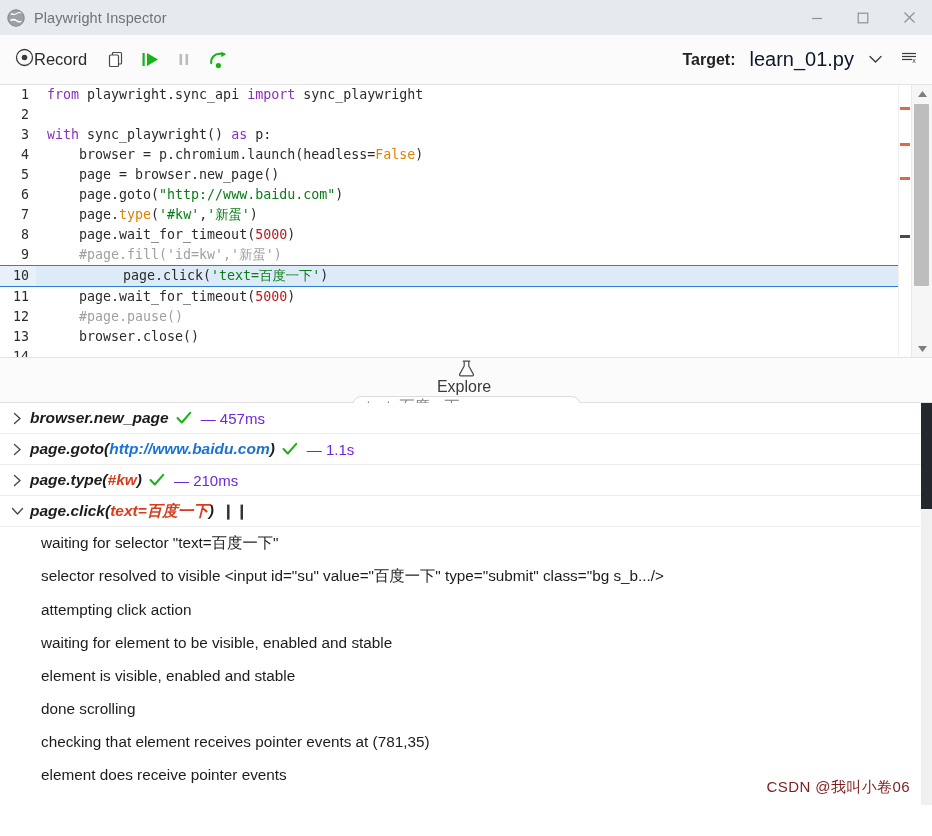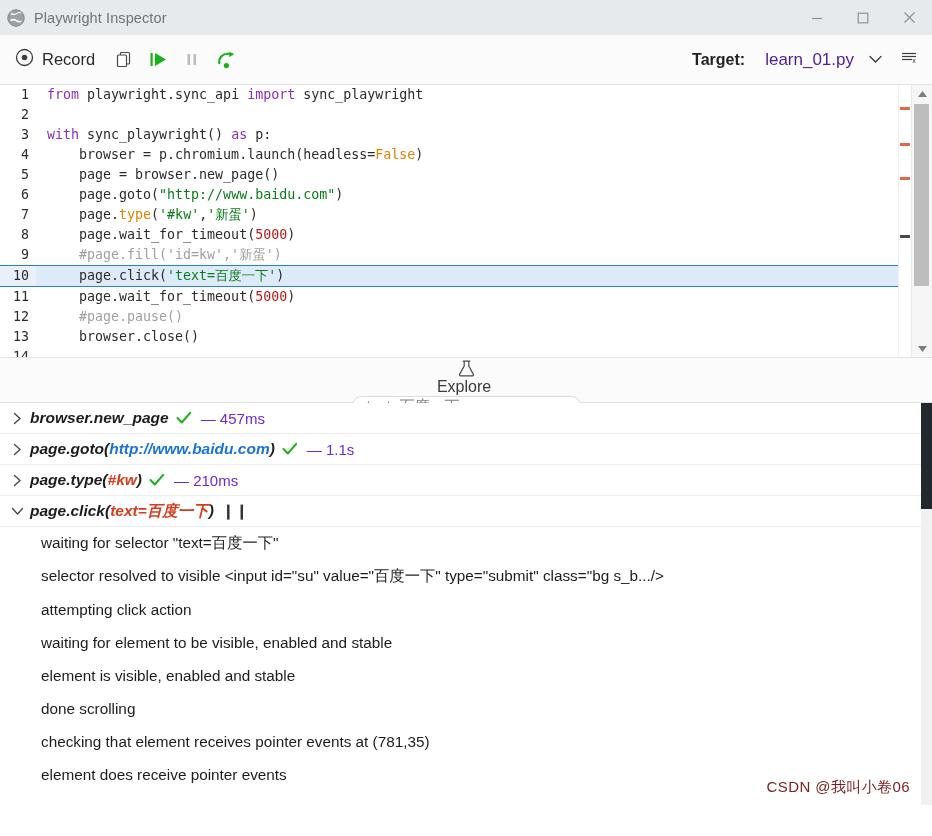--- a/index.html
+++ b/index.html
@@ -57,21 +57,20 @@
     background: #fbfbfb;
     border-bottom: 1px solid #e3e3e3;
     display: flex;
     align-items: center;
     position: relative;
   }
   .record-btn {
     display: flex;
     align-items: center;
     margin-left: 11px;
-    gap: 8px;
     padding: 2px 4px;
   }
   .record-label {
     font-size: 16.5px;
     color: #2b2b2b;
   }
   .tool-icon {
     width: 34px;
     height: 34px;
     display: flex;
@@ -87,23 +86,23 @@
     display: flex;
     align-items: center;
     gap: 0px;
   }
   .target-label {
     font-size: 16px;
     color: #232323;
     font-weight: bold;
   }
   .target-value {
-    font-size: 17px;
-    color: #4c1d95;
-    margin-left: 20px;
+    font-size: 20px;
+    color: #0f172a;
+    margin-left: 14px;
   }
   .chevron-btn {
     width: 34px;
     height: 30px;
     display: flex;
     align-items: center;
     justify-content: center;
     margin-left: 4px;
   }
   .clear-btn {
@@ -136,20 +135,21 @@
     font-size: 13.3px;
     white-space: pre;
     position: relative;
   }
   .code-line.active {
     background: #ddeaf8;
     border-top: 1px solid #2a7fd4;
     border-bottom: 1px solid #2a7fd4;
     height: 20px;
     box-sizing: content-box;
+    gap: 44px;
   }
   .gutter {
     width: 36px;
     min-width: 36px;
     text-align: right;
     padding-right: 7px;
     color: #2b2b2b;
     background: #ffffff;
     box-sizing: border-box;
     font-family: "DejaVu Sans Mono", monospace;

